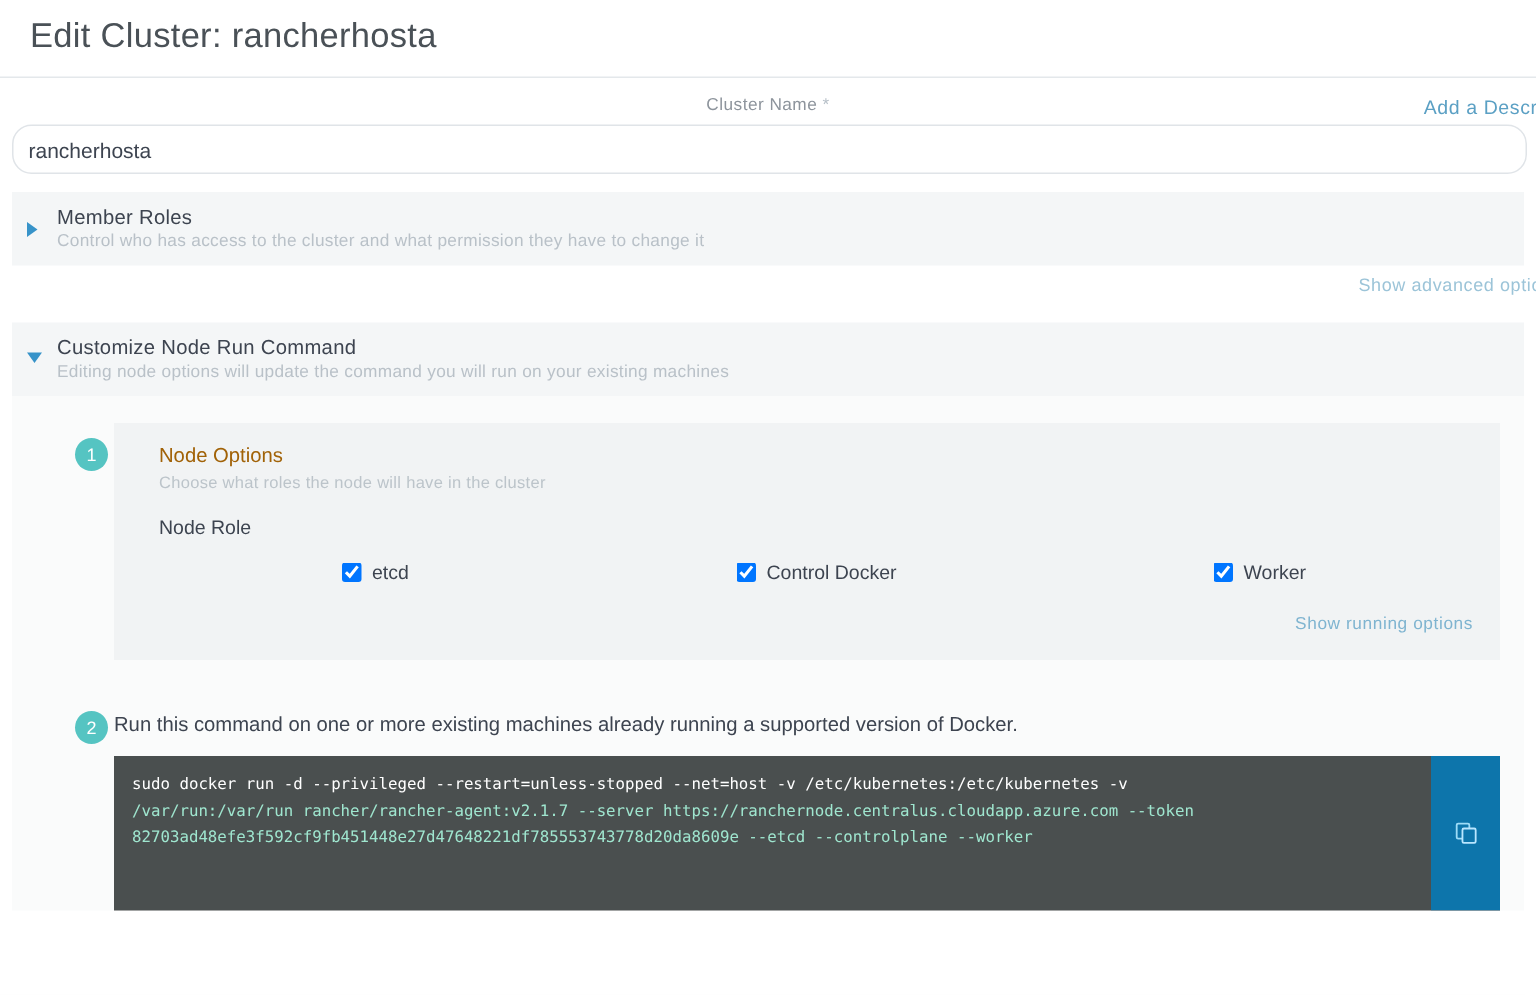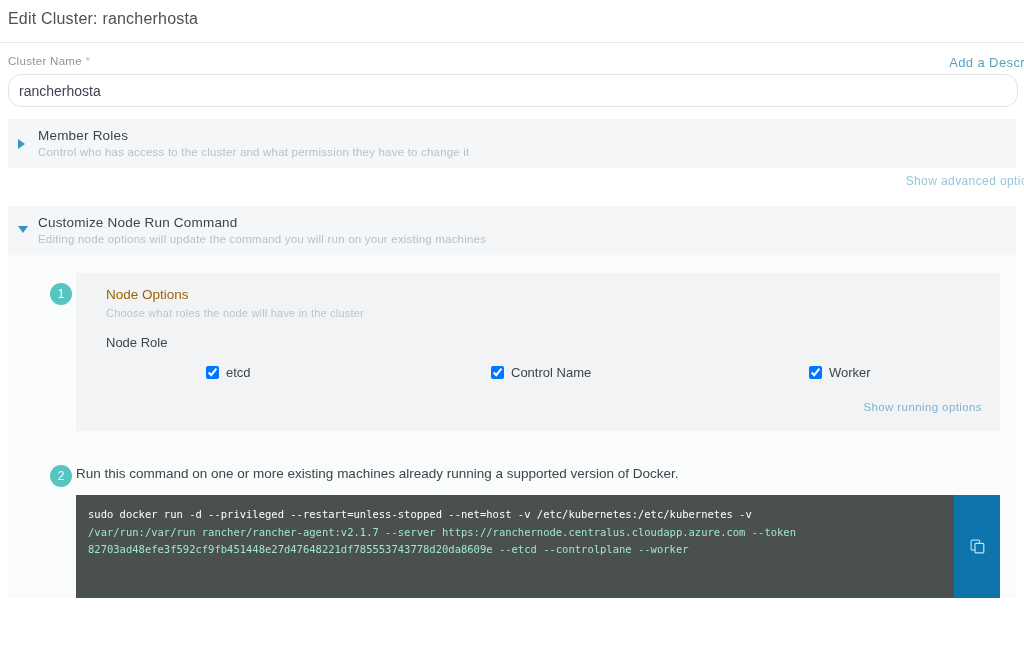--- a/index.html
+++ b/index.html
@@ -8,37 +8,38 @@
     width: 1024px; height: 663px;
     overflow: hidden;
     background: #ffffff;
     font-family: "Liberation Sans", sans-serif;
     color: #3d4450;
   }
   .page { position: relative; width: 1024px; height: 663px; }
 
   
   .page-title {
-    font-size: 16px;
+    font-size: 23px;
     font-weight: 400;
     color: #4a5157;
-    padding: 10px 0 0 8px;
+    padding: 10px 0 0 20px;
     letter-spacing: .2px;
   }
   .title-rule {
     margin-top: 14px;
     border-bottom: 1px solid #e4e8eb;
   }
 
   
   .field-block { padding: 12px 8px 0 8px; position: relative; }
   .field-label {
     font-size: 11.5px;
     color: #8d949c;
     letter-spacing: .3px;
+    text-align: center;
   }
   .req-star { color: #b7c0c8; }
   .add-desc {
     position: absolute;
     right: -16px;
     top: 12px;
     font-size: 12px;
     color: #9cb6c6;
     white-space: nowrap;
     cursor: pointer;
@@ -181,21 +182,21 @@
     gap: 7px;
     font-size: 13px;
     color: #3d4450;
     cursor: pointer;
   }
   .cb input {
     margin: 0;
     width: 13px; height: 13px;
     cursor: pointer;
   }
-  .cb-etcd { left: 100px; }
+  .cb-etcd { left: 122px; }
   .cb-cp { left: 385px; }
   .cb-worker { left: 703px; }
   .adv-inline {
     text-align: right;
     margin-top: 12px;
   }
   .adv-inline .link { font-size: 11.5px; color: #7fb4d0; }
 
   
   .step2 { margin-top: 24px; }
@@ -279,21 +280,21 @@
         <div class="step-sub">Choose what roles the node will have in the cluster</div>
         <div class="node-role-label">Node Role</div>
 
         <div class="checkbox-row">
           <label class="cb cb-etcd">
             <input type="checkbox" checked="" style="">
             <span>etcd</span>
           </label>
           <label class="cb cb-cp">
             <input type="checkbox" checked="" style="">
-            <span>Control Name</span>
+            <span>Control Docker</span>
           </label>
           <label class="cb cb-worker">
             <input type="checkbox" checked="" style="">
             <span>Worker</span>
           </label>
         </div>
 
         <div class="adv-inline">
           <span class="link">Show running options</span>
         </div>

